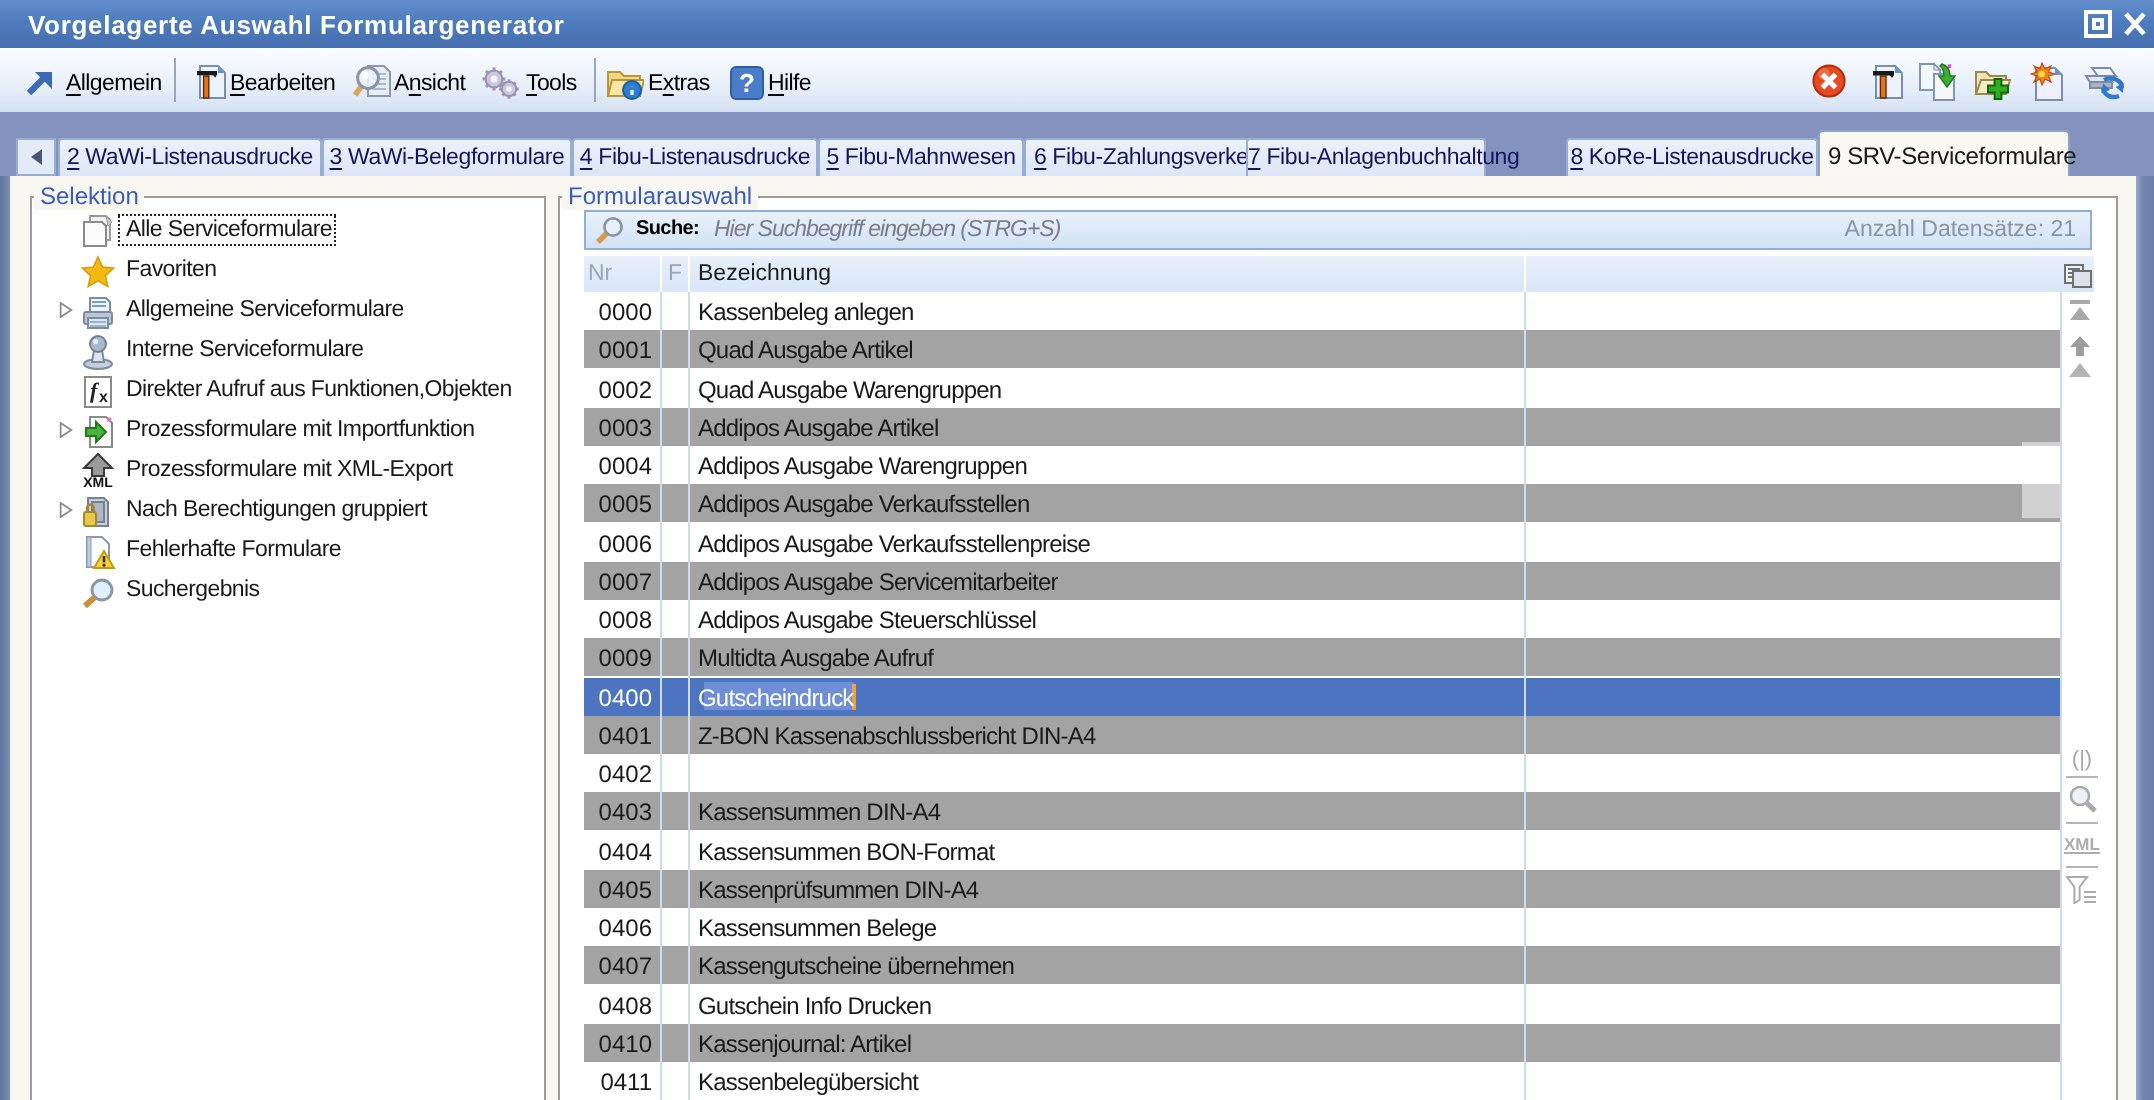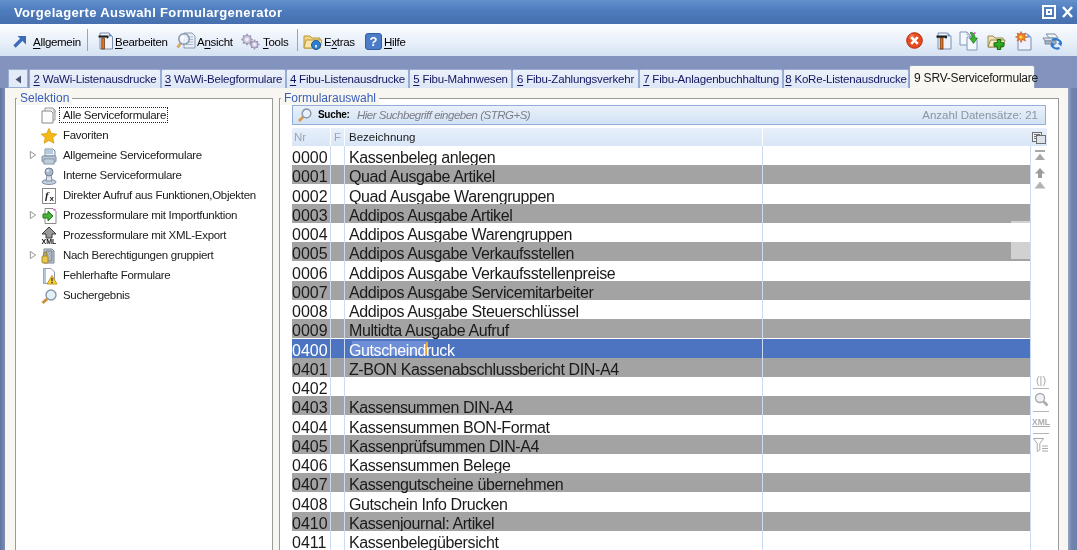--- a/index.html
+++ b/index.html
@@ -54,21 +54,21 @@
   #placeholder { left:357px; top:109px; font-size:11.5px; letter-spacing:-0.5px; font-style:italic; color:#7c7c86; }
   #anzahl { left:846px; top:109px; width:192px; text-align:right; font-size:11.5px; color:#8b95a1; }
 
   
   #thead { left:292px; top:128px; width:755px; height:18px;
     background:linear-gradient(#e7f0fb,#d9e6f7); }
   .hsep { position:absolute; top:128px; width:1px; height:18px; background:#fff; }
   .csep { position:absolute; top:146px; width:1px; height:404px; background:#cbdcf2; }
 
   
-  .row { position:absolute; left:292px; width:738px; height:19px; font-size:16px; color:#1a1a1a; }
+  .row { position:absolute; left:292px; width:738px; height:19px; font-size:12px; color:#1a1a1a; }
   .rnum { position:absolute; left:0px; top:3px; width:34px; text-align:right; }
   .rtxt { position:absolute; left:57px; top:3px; white-space:nowrap; letter-spacing:-0.4px; }
   .odd { background:#a3a3a3; }
   .even { background:#ffffff; }
 
   
   .sideico { position:absolute; left:1032px; }
 </style>
 </head>
 <body>
@@ -177,21 +177,21 @@
 <div class="abs" id="tabstrip"></div>
 <div class="abs" style="left:0;top:0;width:0;height:0" id="tabs">
   <div class="abs" id="tabback"><svg width="8" height="9" viewBox="0 0 8 9" style="margin:4px 0 0 5px">
         <path d="M7 0.5 L1.5 4.5 L7 8.5 Z" fill="#4a5574"></path>
       </svg></div>
   <div class="tab" style="left:29px;width:132px"><u>2</u> WaWi-Listenausdrucke</div>
   <div class="tab" style="left:161px;width:125px"><u>3</u> WaWi-Belegformulare</div>
   <div class="tab" style="left:286px;width:123px"><u>4</u> Fibu-Listenausdrucke</div>
   <div class="tab" style="left:409px;width:103px"><u>5</u> Fibu-Mahnwesen</div>
   <div class="tab" style="left:512px;width:127px"><u>6</u> Fibu-Zahlungsverkehr</div>
-  <div class="tab" style="left:639px;width:144px"><u>7</u> Fibu-Anlagenbuchhaltung</div>
+  <div class="tab" style="left:623px;width:120px"><u>7</u> Fibu-Anlagenbuchhaltung</div>
   <div class="tab" style="left:783px;width:126px"><u>8</u> KoRe-Listenausdrucke</div>
   <div class="abs" id="tabactive" style="left:909px;width:126px;text-indent:4px">9 SRV-Serviceformulare</div>
 </div>
 
 <div class="abs" id="frameL"></div>
 <div class="abs" id="frameR"></div>
 
 <div class="abs" id="groupL"></div>
 <div class="abs grouplabel" style="left:17px">Selektion</div>
 <div class="abs" id="groupR"></div>

